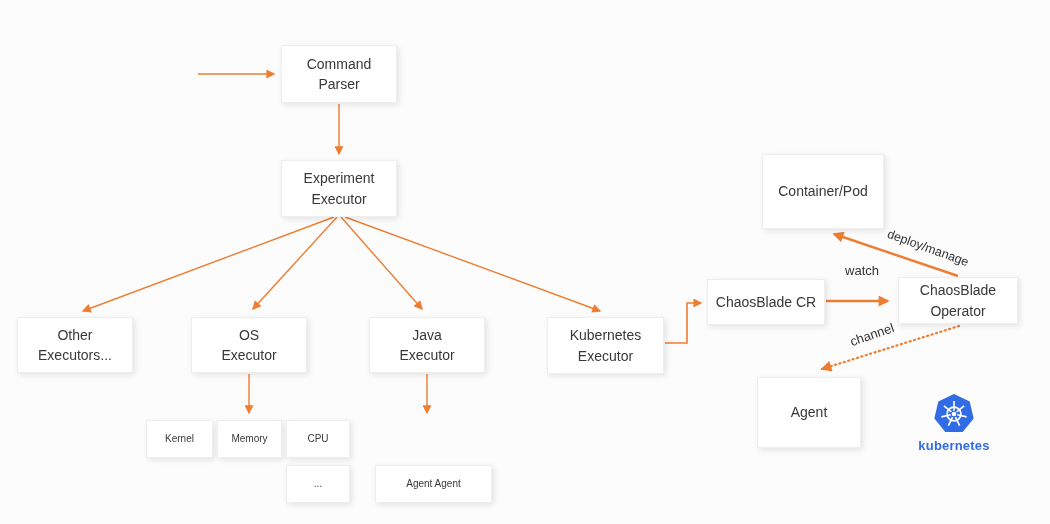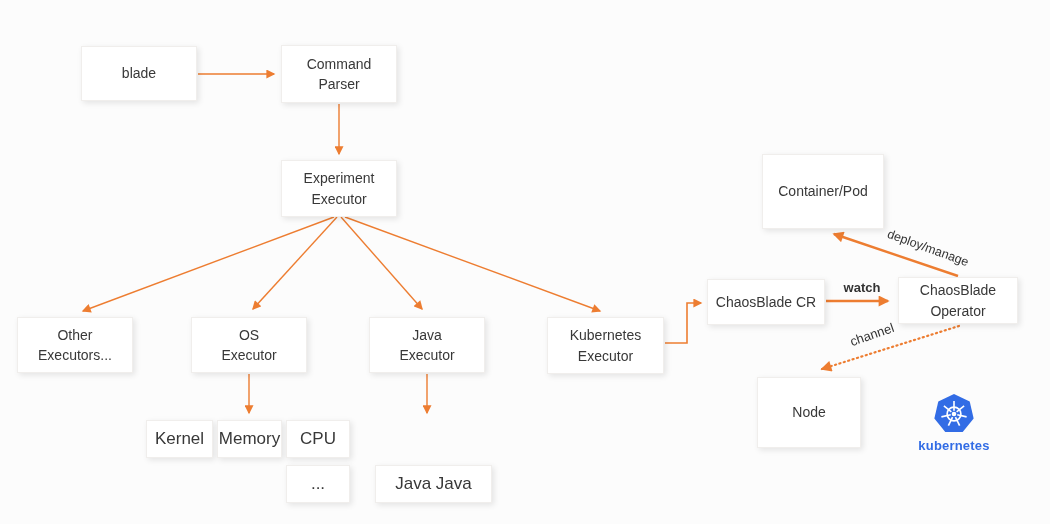--- a/index.html
+++ b/index.html
@@ -16,21 +16,21 @@
     background:#ffffff;
     border:1px solid #f0eeec;
     box-shadow:2px 2px 6px rgba(0,0,0,0.10);
     display:flex;align-items:center;justify-content:center;
     text-align:center;
     color:#383838;
     box-sizing:border-box;
   }
   .box .lbl{white-space:pre-line;line-height:1.45;}
   .big{font-size:14px;}
-  .sub{font-size:17px;}
+  .sub{font-size:10px;}
   .edge-label{
     position:absolute;z-index:3;
     color:#333;text-align:center;
     font-size:13px;
   }
   .rot-cw{transform:rotate(20deg);font-size:12.5px;}
   .rot-ccw{transform:rotate(-19deg);}
   #k8s-logo{
     position:absolute;z-index:2;
     display:flex;flex-direction:column;align-items:center;
@@ -69,23 +69,20 @@
 
     <polyline points="665,343 687,343 687,303 701,303" fill="none" stroke="#ED7D31" stroke-width="1.6" marker-end="url(#mthin)"></polyline>
 
     <line x1="826" y1="301" x2="888" y2="301" stroke="#ED7D31" stroke-width="2.4" marker-end="url(#mthick)"></line>
 
     <line x1="958" y1="276" x2="834" y2="234" stroke="#ED7D31" stroke-width="2.4" marker-end="url(#mthick)"></line>
 
     <line x1="959" y1="326" x2="822" y2="369" stroke="#ED7D31" stroke-width="2.2" stroke-dasharray="1.2 3.4" stroke-linecap="round" marker-end="url(#mthick)"></line>
   </svg>
 
-  <div class="box big" style="left:81px;top:46px;width:116px;height:55px;">
-    <span class="lbl">blade</span>
-  </div>
   <div class="box big" style="left:281px;top:45px;width:116px;height:58px;">
     <span class="lbl">Command
 Parser</span>
   </div>
   <div class="box big" style="left:281px;top:160px;width:116px;height:57px;">
     <span class="lbl">Experiment
 Executor</span>
   </div>
 
   <div class="box big" style="left:17px;top:317px;width:116px;height:56px;">
@@ -109,41 +106,41 @@
     <span class="lbl">ChaosBlade CR</span>
   </div>
   <div class="box big" style="left:762px;top:154px;width:122px;height:75px;">
     <span class="lbl">Container/Pod</span>
   </div>
   <div class="box big" style="left:898px;top:277px;width:120px;height:47px;">
     <span class="lbl">ChaosBlade
 Operator</span>
   </div>
   <div class="box big" style="left:757px;top:377px;width:104px;height:71px;">
-    <span class="lbl">Node</span>
+    <span class="lbl">Agent</span>
   </div>
 
   <div class="box sub" style="left:146px;top:420px;width:67px;height:38px;">
     <span class="lbl">Kernel</span>
   </div>
   <div class="box sub" style="left:217px;top:420px;width:65px;height:38px;">
     <span class="lbl">Memory</span>
   </div>
   <div class="box sub" style="left:286px;top:420px;width:64px;height:38px;">
     <span class="lbl">CPU</span>
   </div>
   <div class="box sub" style="left:286px;top:465px;width:64px;height:38px;">
     <span class="lbl">...</span>
   </div>
 
   <div class="box sub" style="left:375px;top:465px;width:117px;height:38px;">
-    <span class="lbl">Java Java</span>
+    <span class="lbl">Agent Agent</span>
   </div>
 
-  <div class="edge-label" style="left:838px;top:280px;width:48px;font-weight:bold;">watch</div>
+  <div class="edge-label" style="left:838px;top:263px;width:48px;">watch</div>
   <div class="edge-label rot-cw" style="left:876px;top:241px;width:104px;">deploy/manage</div>
   <div class="edge-label rot-ccw" style="left:843px;top:327px;width:58px;">channel</div>
 
   <div id="k8s-logo">
     <svg width="46" height="46" viewBox="-24 -24 48 48">
       <polygon points="0,-21 16.4,-13.1 20.5,4.7 9.1,18.9 -9.1,18.9 -20.5,4.7 -16.4,-13.1" fill="#326CE5"></polygon>
       <g stroke="#ffffff" stroke-width="1.7" fill="none">
         <circle cx="0" cy="0" r="7.2"></circle>
         <g>
           <line x1="0" y1="-3.5" x2="0" y2="-13.5"></line>

